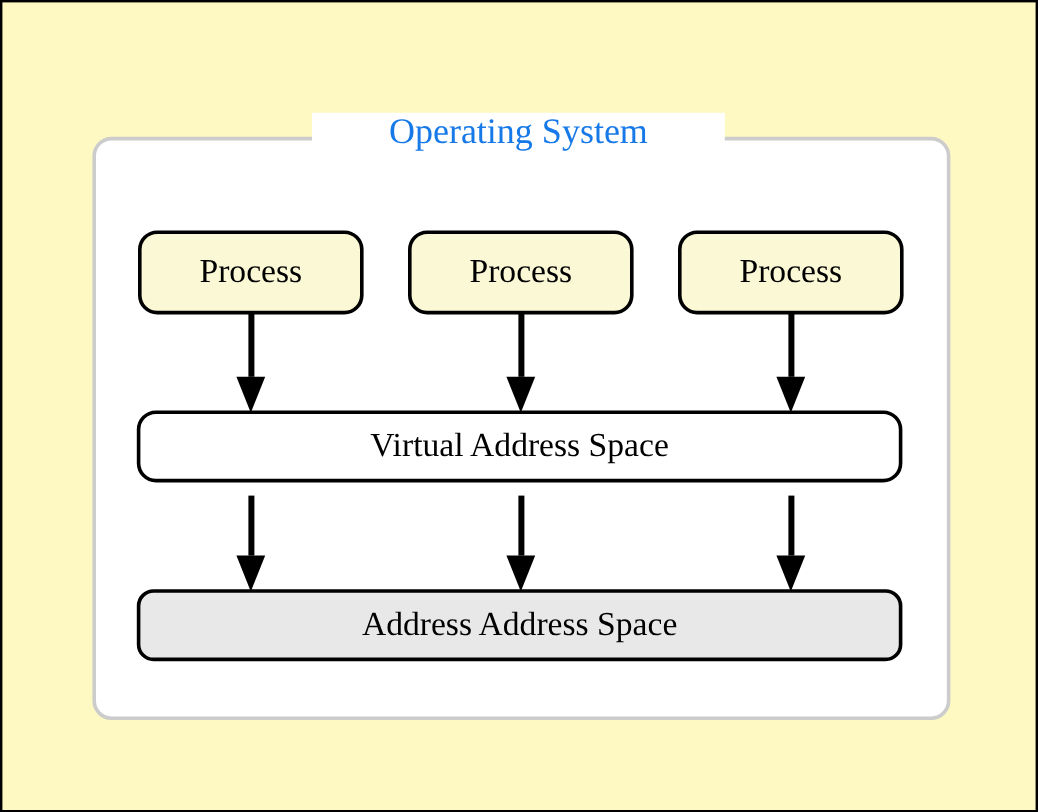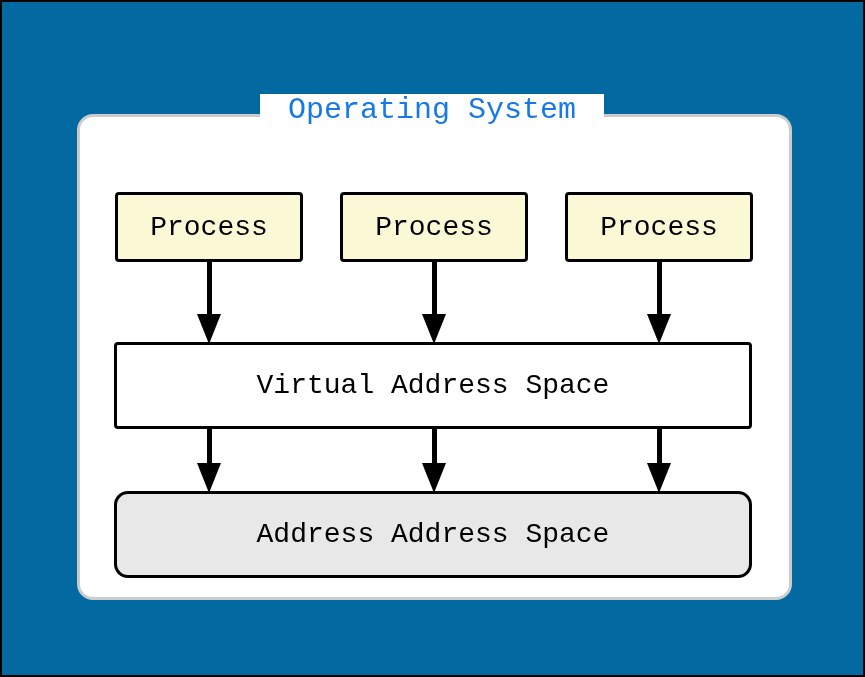--- a/index.html
+++ b/index.html
@@ -2,22 +2,22 @@
 <html><head>
 <meta charset="utf-8">
 <style>
   html, body { margin: 0; padding: 0; background: #ffffff; }
   .page {
     position: relative;
     width: 865px;
     height: 677px;
     box-sizing: border-box;
     border: 2px solid #000000;
-    background: #0369a1;
-    font-family: Liberation Mono, monospace;
+    background: #fef9c3;
+    font-family: Liberation Serif, serif;
     overflow: hidden;
   }
   .os-container {
     position: absolute;
     left: 75px;
     top: 112px;
     width: 715px;
     height: 486px;
     box-sizing: border-box;
     border: 3px solid #cccccc;
@@ -34,33 +34,33 @@
     text-align: center;
     background: #ffffff;
     color: #1779e8;
     font-size: 30px;
     z-index: 2;
   }
   .node {
     position: absolute;
     box-sizing: border-box;
     border: 3px solid #000000;
-    border-radius: 4px;
+    border-radius: 16px;
     display: flex;
     align-items: center;
     justify-content: center;
     font-size: 28px;
     color: #000000;
     z-index: 1;
   }
   .process { width: 188px; height: 70px; top: 190px; background: #fbf8d5; }
   .process-1 { left: 113px; }
   .process-2 { left: 338px; }
   .process-3 { left: 563px; }
-  .layer { left: 112px; width: 638px; height: 87px; }
+  .layer { left: 112px; width: 638px; height: 60px; }
   .virtual  { top: 340px; background: #ffffff; }
   .physical { top: 489px; background: #e8e8e8; border-radius: 14px; }
   .arrow {
     position: absolute;
     width: 24px;
     display: flex;
     flex-direction: column;
     align-items: center;
     z-index: 0;
   }

